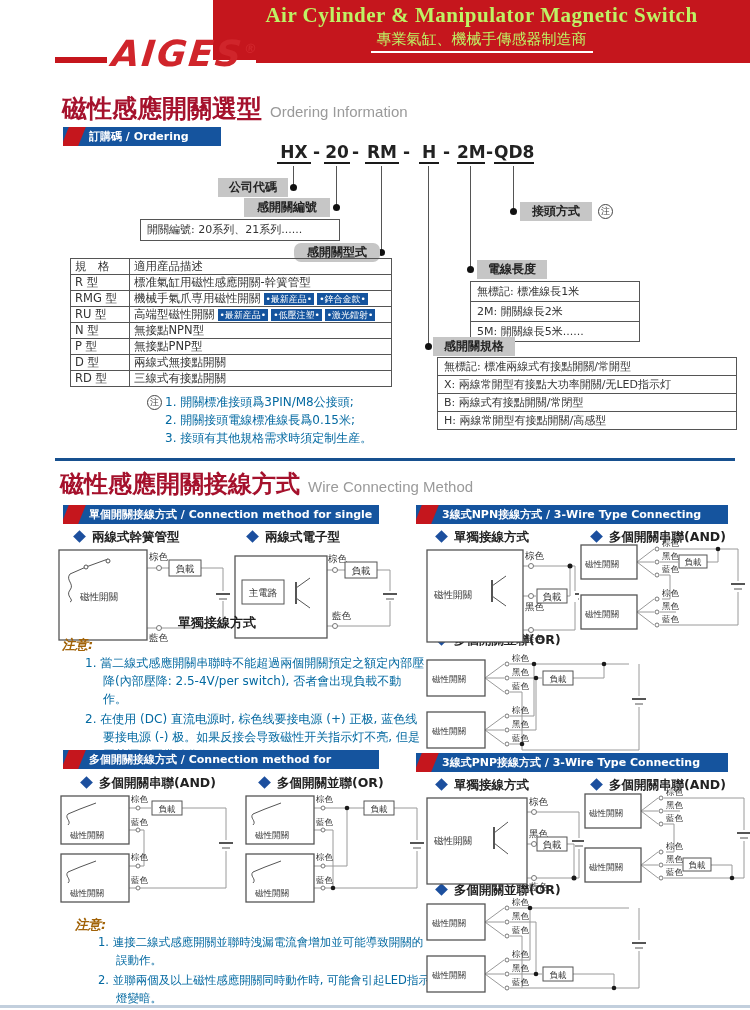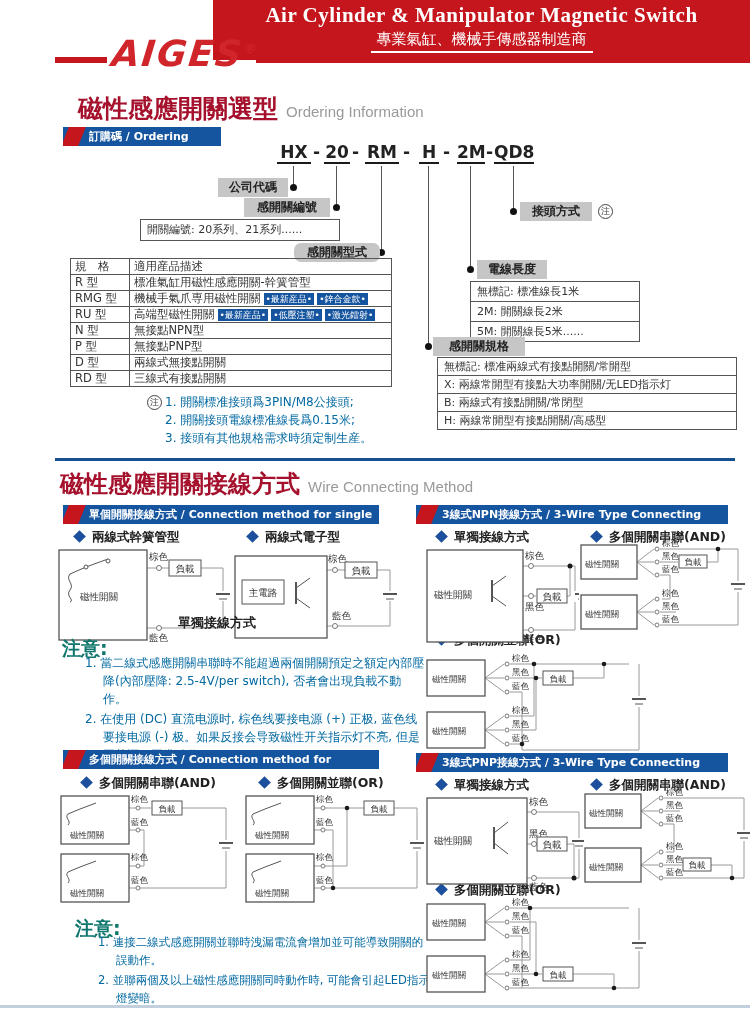--- a/index.html
+++ b/index.html
@@ -1,20 +1,20 @@
 <!DOCTYPE html>
 <html><head>
 <meta charset="utf-8">
 <style>
   html,body{margin:0;padding:0;background:#fff;}
   #page{position:relative;width:750px;height:1010px;background:#fff;overflow:hidden;
         font-family:"DejaVu Sans","Liberation Sans",sans-serif;color:#222;}
   .d{position:absolute;}
   
-  .banner{background:#c5161d;color:#ffffff;text-align:center;padding-top:3px;}
+  .banner{background:#c5161d;color:#bef264;text-align:center;padding-top:3px;}
   .banner .t1{font-family:"Liberation Serif",serif;font-weight:bold;font-size:21px;letter-spacing:.5px;}
   .banner .t2{display:inline-block;font-size:15px;margin-top:2px;border-bottom:2px solid #fff;padding:0 6px 2px;}
   .logo{font-style:italic;font-weight:bold;font-size:36px;color:#d0252b;letter-spacing:2px;transform:skewX(-6deg);}
   .logo sup{font-size:13px;font-style:normal;}
   .redbar{background:#c5161d;height:6px;}
   
   .stitle{font-family:"DejaVu Serif","Liberation Serif",serif;font-weight:bold;font-size:25px;color:#a5112c;}
   .stitle .en{font-family:"Liberation Sans",sans-serif;font-weight:normal;font-size:15px;color:#9a9a9a;margin-left:8px;}
   .bluetag{background:#15549e;color:#fff;font-weight:bold;font-size:11px;line-height:19px;height:19px;padding-left:26px;overflow:hidden;}
   .redskew{position:absolute;left:2px;top:0;width:17px;height:19px;background:#c5161d;transform:skewX(-22deg);}
@@ -32,21 +32,21 @@
   table.models{border-collapse:collapse;width:322px;font-size:11.5px;color:#333;}
   table.models td{border:1px solid #555;padding:0 4px;height:15px;line-height:15px;white-space:nowrap;}
   table.models td.c1{width:50px;margin-left:37px;}
   .badge{display:inline-block;background:#15549e;color:#fff;font-size:9px;line-height:12px;padding:0 2px;margin-left:3px;vertical-align:middle;white-space:nowrap;}
   .notes{font-size:12px;color:#0369a1;line-height:18px;}
   .hang{padding-left:18px;text-indent:-18px;margin-bottom:2px;}
   
   .ditem{font-weight:bold;font-size:12.5px;color:#222;white-space:nowrap;}
   .diamond-ico{display:inline-block;width:9px;height:9px;background:#1c4f9e;transform:rotate(45deg);margin-right:8px;}
   .caption{font-weight:bold;font-size:13px;color:#222;}
-  .notice{font-weight:bold;font-size:19px;color:#0f766e;}
+  .notice{font-weight:bold;font-size:13px;color:#a16207;font-style:italic;}
   
   .wire{stroke:#9a9a9a;stroke-width:1;fill:none;}
   .sbox{fill:#fff;stroke:#555;stroke-width:1.3;}
   .lbox{fill:#fff;stroke:#555;stroke-width:1;}
   .term{fill:#fff;stroke:#777;stroke-width:1;}
   .jdot{fill:#1a1a1a;}
   .stxt{font-size:9.5px;fill:#333;}
   .stxt8{font-size:8.5px;fill:#333;}
   .bat1{stroke:#555;stroke-width:2;}
   .bat2{stroke:#555;stroke-width:1;}
@@ -60,21 +60,21 @@
   <div class="d banner" style="left:213px;top:0;width:537px;height:57px;">
     <div class="t1">Air Cylinder &amp; Manipulator Magnetic Switch</div>
     <div><span class="t2">專業氣缸、機械手傳感器制造商</span></div>
   </div>
   <div class="d redbar" style="left:55px;top:57px;width:52px;"></div>
   <div class="d redbar" style="left:256px;top:57px;width:494px;"></div>
   <div class="d logo" style="left:112px;top:33px;">
     <span>AIGES</span><sup>®</sup>
   </div>
 
-  <div class="d stitle" style="left:78px;top:92px;">
+  <div class="d stitle" style="left:62px;top:92px;">
     <span>磁性感應開關選型</span><span class="en">Ordering Information</span>
   </div>
   <div class="d bluetag" style="left:63px;top:127px;width:132px;">
     <span class="redskew"></span>
     <span>訂購碼 / Ordering Code</span>
   </div>
 
   <span class="code-part" style="left:277px;width:34px;">HX</span>
   <span class="code-dash" style="left:313px;">-</span>
   <span class="code-part" style="left:324px;width:26px;">20</span>
@@ -108,21 +108,21 @@
   <div class="glabel" style="left:520px;top:202px;width:72px;">接頭方式</div>
   <span class="d circ" style="left:598px;top:204px;">注</span>
 
   <div class="glabel" style="left:477px;top:260px;width:70px;">電線長度</div>
   <div class="wbox" style="left:470px;top:281px;width:168px;">
     <div class="wrow">無標記: 標准線長1米</div>
     <div class="wrow">2M: 開關線長2米</div>
     <div class="wrow">5M: 開關線長5米......</div>
   </div>
 
-  <div class="glabel" style="left:433px;top:337px;width:92px;">感開關規格</div>
+  <div class="glabel" style="left:433px;top:337px;width:82px;">感開關規格</div>
   <div class="wbox" style="left:437px;top:357px;width:298px;">
     <div class="wrow" style="height:17px;line-height:17px;">無標記: 標准兩線式有接點開關/常開型</div>
     <div class="wrow" style="height:17px;line-height:17px;">X: 兩線常開型有接點大功率開關/无LED指示灯</div>
     <div class="wrow" style="height:17px;line-height:17px;">B: 兩線式有接點開關/常閉型</div>
     <div class="wrow" style="height:17px;line-height:17px;">H: 兩線常開型有接點開關/高感型</div>
   </div>
 
   <table class="models d" style="left:70px;top:258px;">
     <tbody>
         <tr>

